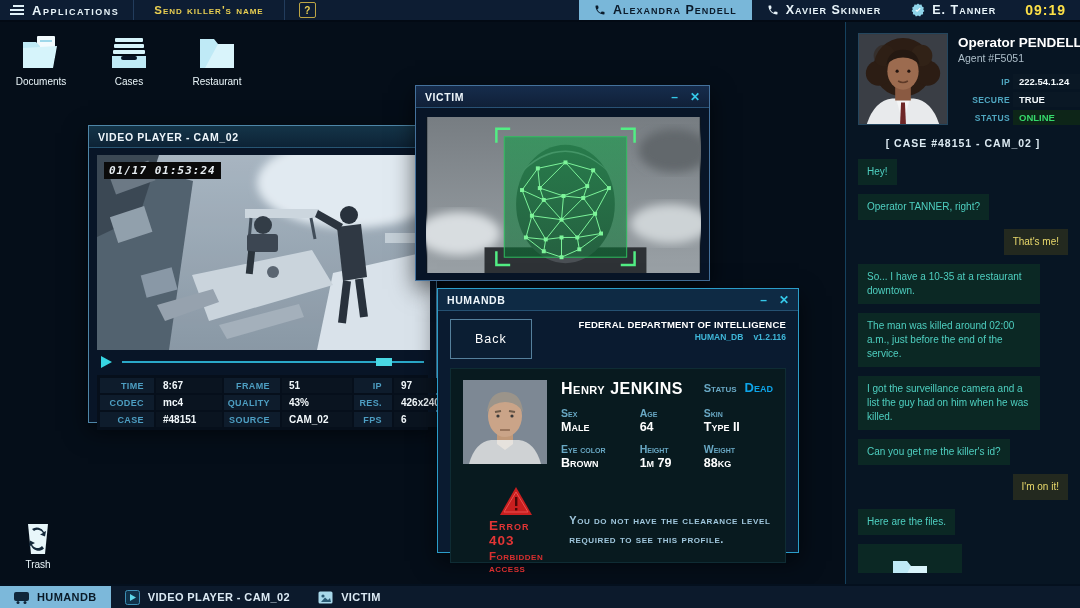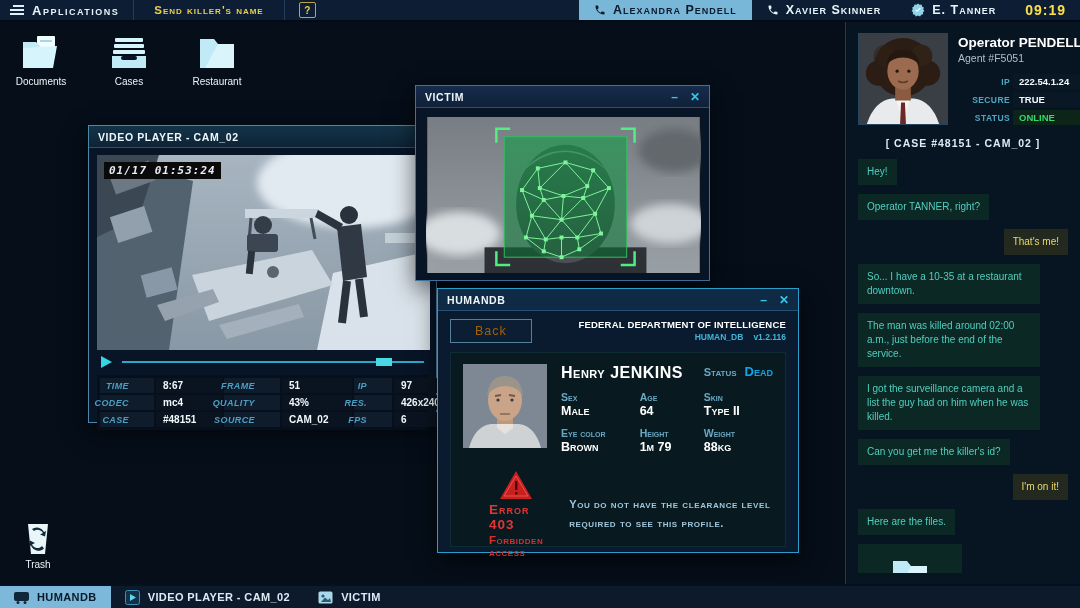--- a/index.html
+++ b/index.html
@@ -59,37 +59,37 @@
     position:absolute; top:7px; left:7px; background:#0a0a0a; color:#e8eef2;
     font-family:"DejaVu Sans Mono", monospace; font-size:11px; font-weight:700; letter-spacing:1px; padding:2px 5px;
   }
   .vid-controls { display:flex; align-items:center; gap:10px; height:22px; padding:2px 4px 0; }
   .vid-track { position:relative; flex:1; height:2px; background:#2aa8c8; }
   .vid-handle { position:absolute; top:-3px; width:16px; height:8px; background:#49d8e4; }
   .vid-stats {
     margin-top:3px; background:#060f1b; padding:3px;
     display:grid; grid-template-columns:54px 66px 56px 70px 38px 49px; grid-auto-rows:15px; gap:2px;
   }
-  .vs-label { background:#0e1c2c; color:#4d9ec2; font-size:9px; font-weight:700; display:flex; align-items:center; justify-content:flex-end; padding-right:25px; letter-spacing:.4px;font-style:italic; }
+  .vs-label { background:#0e1c2c; color:#4d9ec2; font-size:9px; font-weight:700; display:flex; align-items:center; justify-content:flex-end; padding-right:10px; letter-spacing:.4px; }
   .vs-value { background:#0a1420; color:#f2f8fb; font-size:10px; font-weight:700; display:flex; align-items:center; padding-left:7px; }
 
   
   .win-victim { left:415px; top:85px; width:295px; height:196px; border:1px solid #44719c; z-index:3; }
   .win-victim .win-titlebar { background:linear-gradient(#162c4c,#102038); }
   .victim-body { padding:9px 10px; }
   .victim-screen { width:275px; height:156px; background:#0b1520; overflow:hidden; }
 
   
   .win-humandb { left:437px; top:288px; width:362px; height:265px; border:1px solid #2b9dc9; background:#0a1b30; z-index:4; }
   .win-humandb .win-titlebar { background:#0e2a44; }
   .hdb-body { padding:8px 12px 10px; }
   .hdb-head { display:flex; justify-content:space-between; align-items:flex-start; }
   .back-btn {
-    border:1px solid #55809c; background:rgba(12,34,54,.5); color:#a16207;
-    font-size:12.5px; letter-spacing:1px; padding:4px 24px; cursor:pointer;
+    border:1px solid #55809c; background:rgba(12,34,54,.5); color:#ffffff;
+    font-size:12.5px; letter-spacing:1px; padding:12px 24px; cursor:pointer;
   }
   .hdb-agency { text-align:center; }
   .hdb-agency .ag1 { font-size:9.5px; font-weight:800; color:#ffffff; letter-spacing:.2px; }
   .hdb-agency .ag2 { margin-top:2px; font-size:8.5px; font-weight:800; color:#3fb6d8; display:flex; gap:10px; justify-content:flex-end; }
   .hdb-panel { margin-top:9px; background:#081a1f; border:1px solid #0f2c34; padding:11px 12px 14px; height:195px; }
   .hdb-profile { display:flex; gap:14px; }
   .hdb-photo { width:84px; height:84px; flex:0 0 auto; }
   .hdb-info { flex:1; display:grid; grid-template-columns:1.25fr 1fr 1.05fr; grid-auto-rows:min-content; column-gap:6px; }
   .hdb-name { grid-column:1 / span 2; font-variant:small-caps; font-size:16px; font-weight:800; color:#fff; letter-spacing:.5px; white-space:nowrap; }
   .hdb-status { display:flex; gap:8px; align-items:baseline; }

